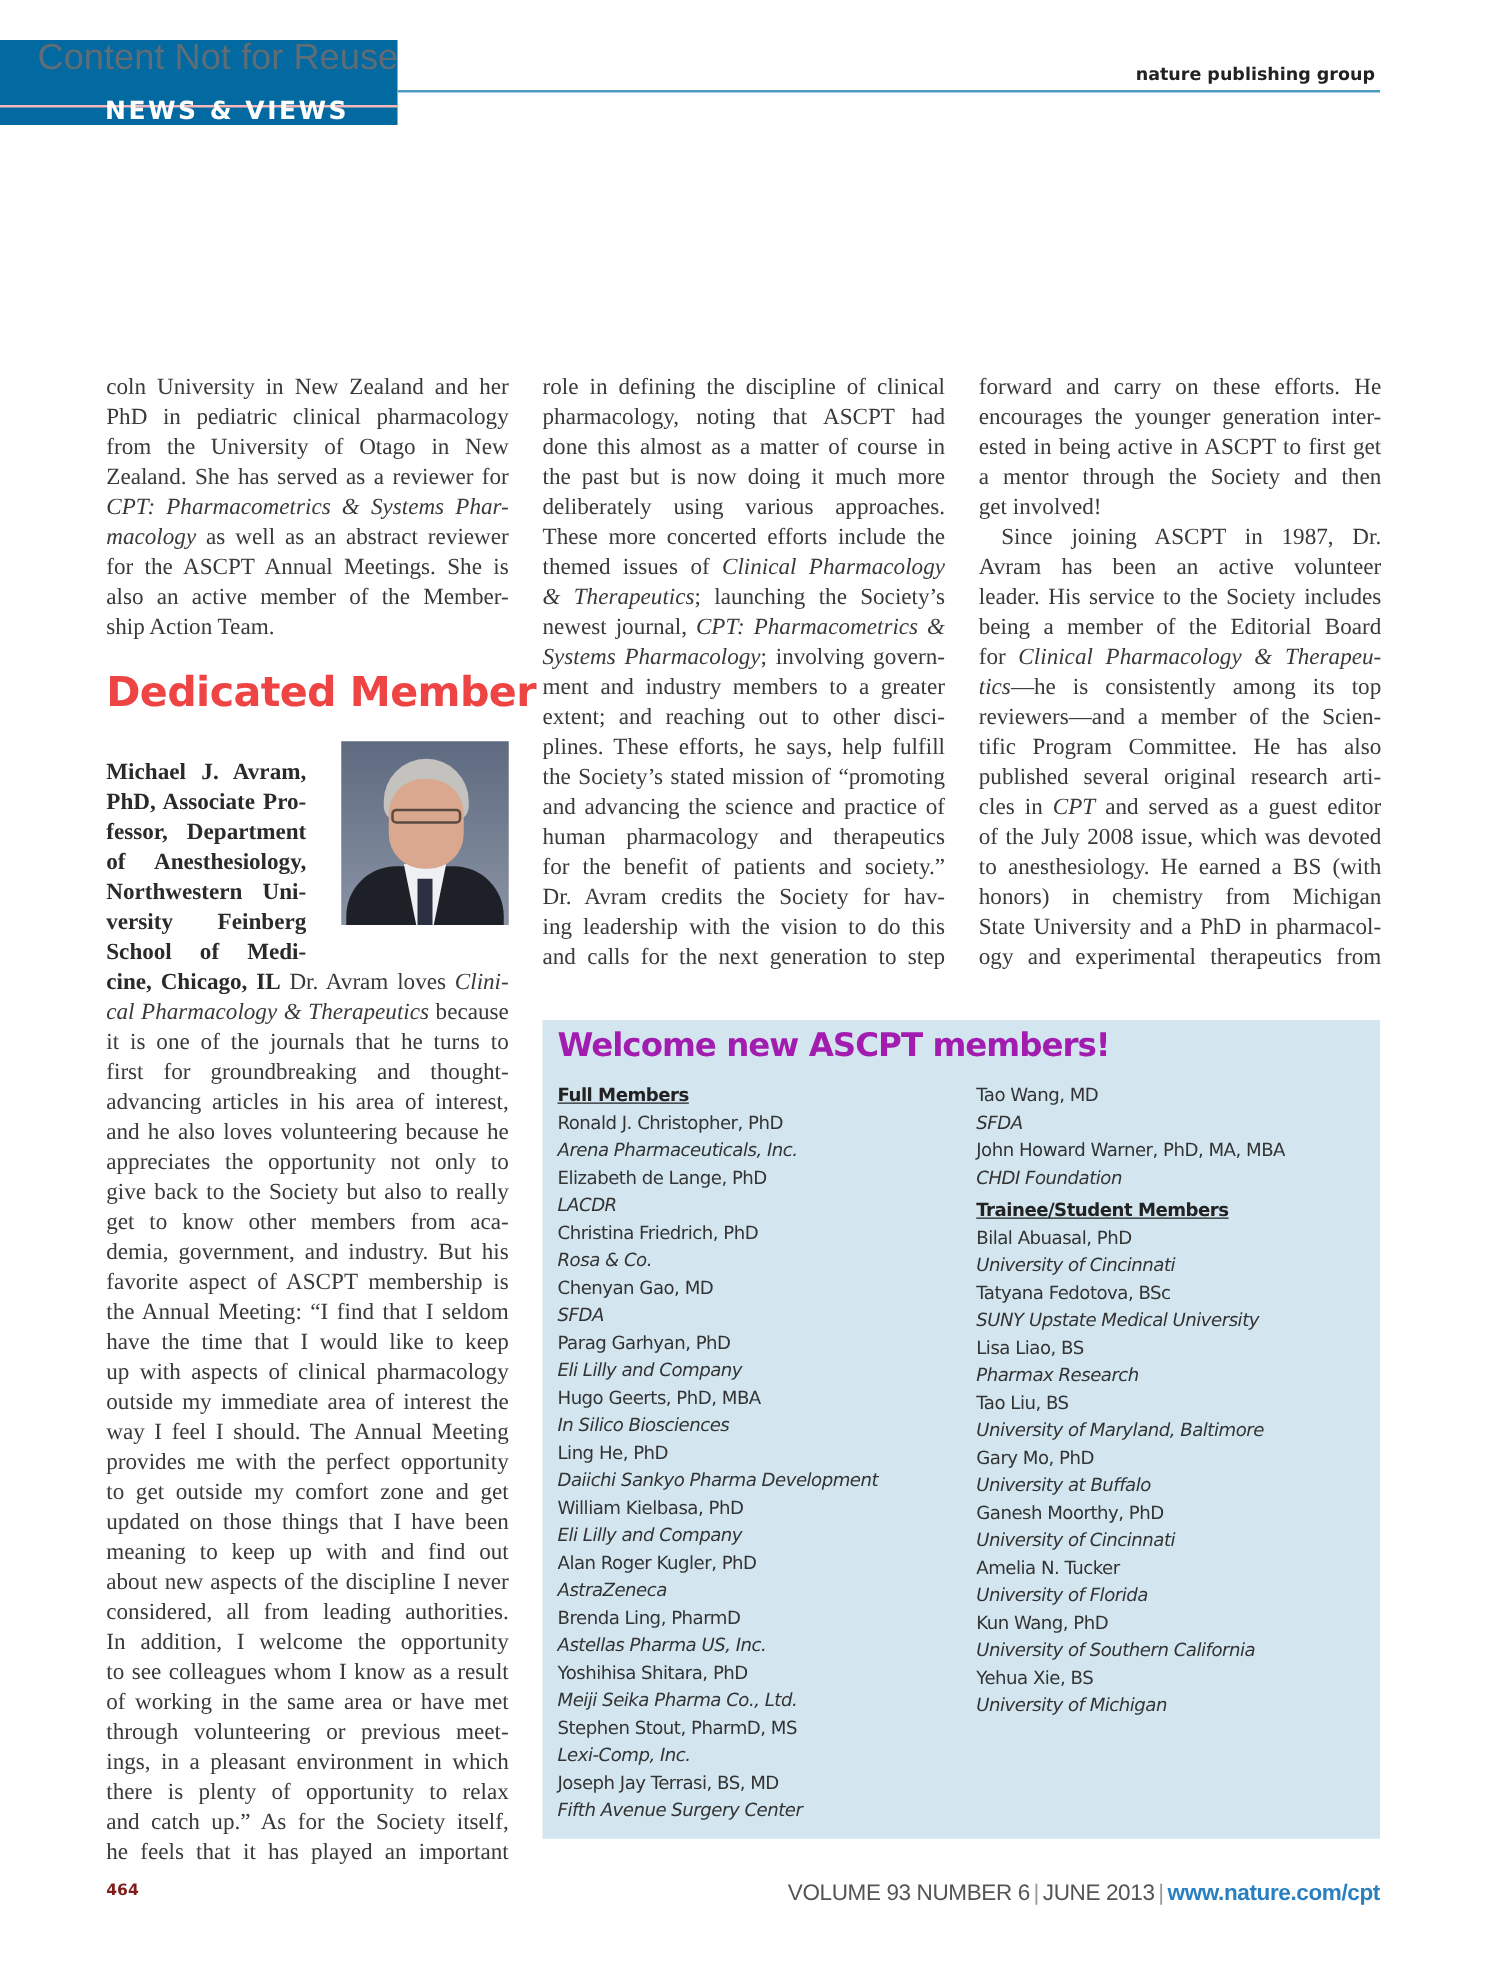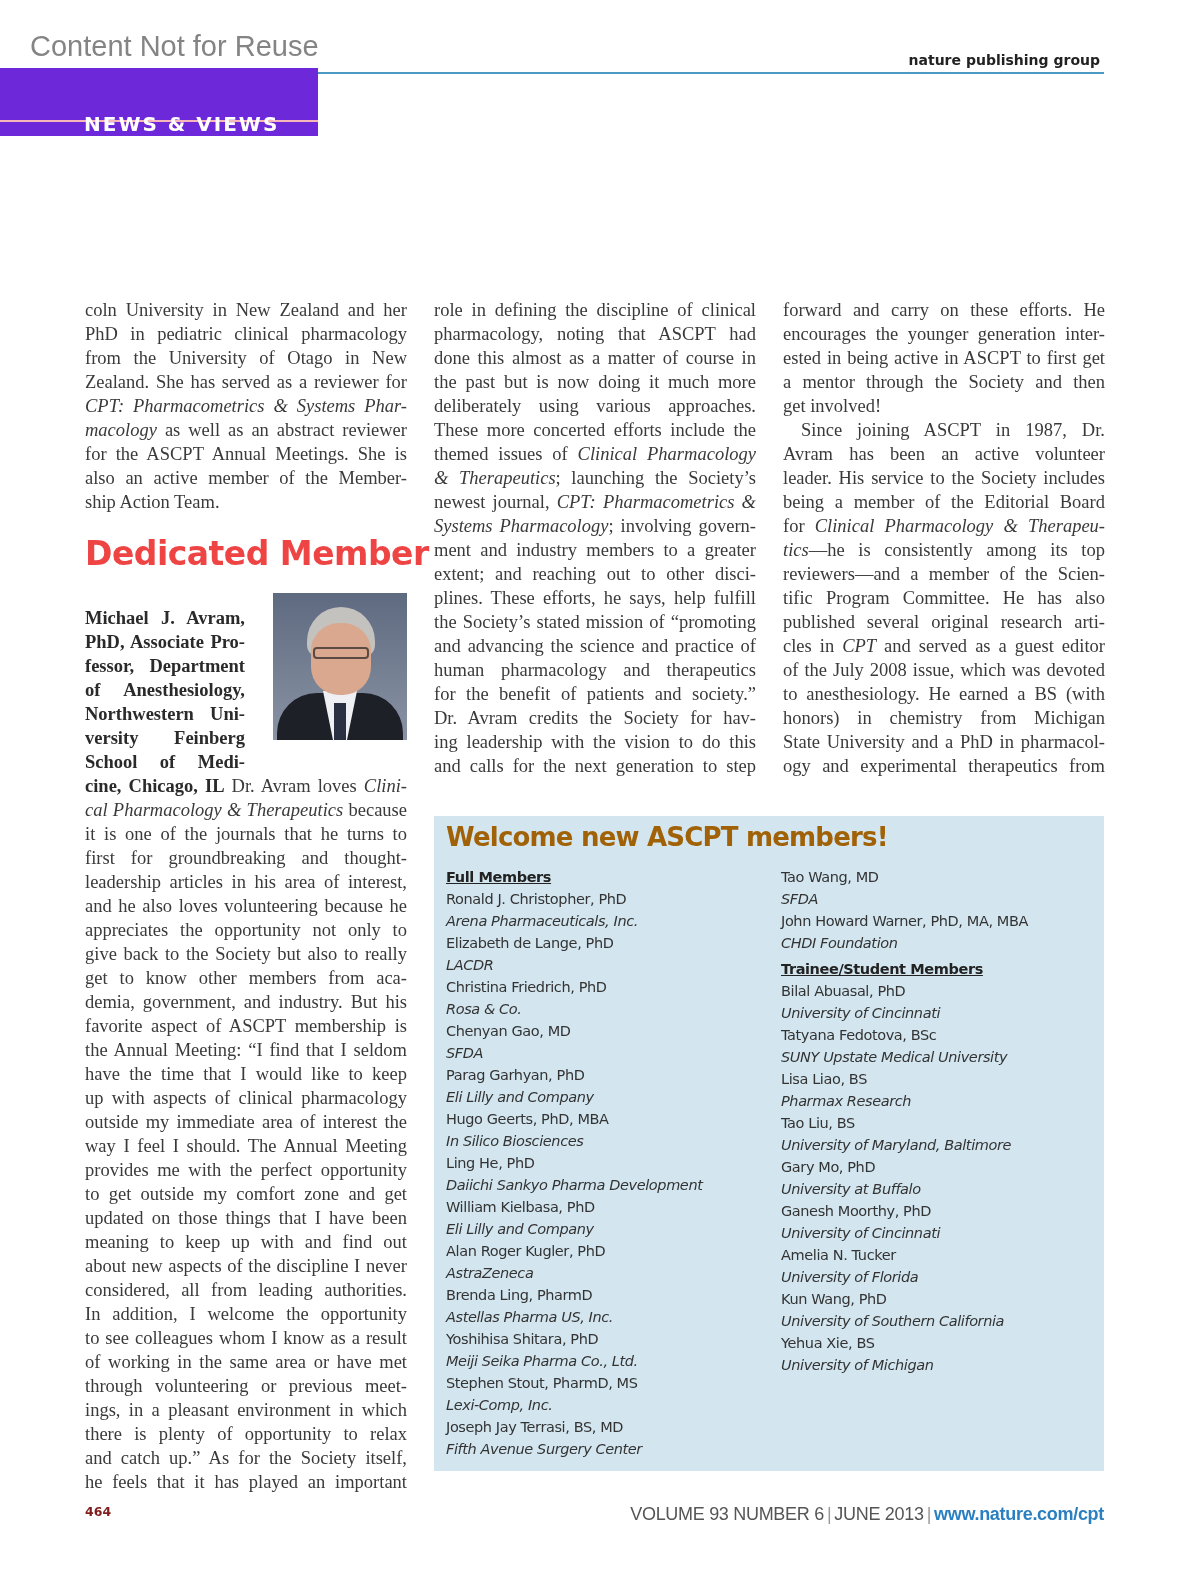--- a/index.html
+++ b/index.html
@@ -1,17 +1,17 @@
 <!DOCTYPE html>
 <html><head>
 <meta charset="utf-8">
 <style>
   html,body{margin:0;padding:0;background:#fff;}
   body{width:1200px;height:1582px;position:relative;overflow:hidden;font-family:"Liberation Serif","DejaVu Serif",serif;color:#3a3a3a;}
-  .banner{position:absolute;left:0;top:32px;width:318px;height:68px;background:#6d28d9;margin-top:36px;}
+  .banner{position:absolute;left:0;top:32px;width:318px;height:68px;background:#0369a1;}
   .banner-rule{position:absolute;left:0;top:52px;width:318px;height:2px;background:#f7b6b9;}
   .banner-text{position:absolute;left:84px;top:44px;font-family:"DejaVu Sans",sans-serif;font-weight:bold;color:#fff;font-size:20px;letter-spacing:2px;}
   .watermark{position:absolute;left:30px;top:30px;font-family:"Liberation Sans",sans-serif;font-size:29px;color:rgba(110,110,110,0.85);}
   .top-rule{position:absolute;left:318px;top:72px;width:786px;height:2px;background:#4a9ac4;}
   .publisher{position:absolute;right:100px;top:52px;font-family:"DejaVu Sans",sans-serif;font-weight:bold;font-size:14px;color:#222;}
   .col{position:absolute;width:322px;font-size:18.5px;line-height:24px;}
   .col .ln{display:block;white-space:nowrap;text-align:justify;text-align-last:justify;height:24px;}
   .col .ln.last{text-align-last:left;}
   .col .ln.indent{padding-left:18px;}
   .col i{font-style:italic;}
@@ -23,21 +23,21 @@
   .heading{position:absolute;left:85px;top:534px;font-family:"DejaVu Sans",sans-serif;font-weight:bold;font-size:33px;color:#ef4444;letter-spacing:-0.5px;}
   .bold{font-weight:bold;color:#2a2a2a;}
   .photo{position:absolute;left:273px;top:593px;width:134px;height:147px;background:linear-gradient(180deg,#5e6a80,#8a93a4);overflow:hidden;}
   .photo .hair{position:absolute;left:34px;top:14px;width:68px;height:50px;border-radius:34px 34px 12px 12px;background:#c4c2be;}
   .photo .face{position:absolute;left:38px;top:30px;width:60px;height:72px;border-radius:28px;background:#d9a88e;}
   .photo .glasses{position:absolute;left:40px;top:54px;width:56px;height:12px;border:2px solid #5a4a42;border-radius:4px;box-sizing:border-box;}
   .photo .suit{position:absolute;left:4px;top:100px;width:126px;height:60px;border-radius:40px 40px 0 0;background:#1e2028;}
   .photo .shirt{position:absolute;left:50px;top:98px;width:34px;height:50px;background:#eef0f4;clip-path:polygon(0 0,100% 0,70% 100%,30% 100%);}
   .photo .tie{position:absolute;left:61px;top:110px;width:12px;height:40px;background:#2a3042;}
   .box{position:absolute;left:434px;top:816px;width:670px;height:655px;background:#d3e6f0;}
-  .box-title{position:absolute;left:12px;top:6px;font-family:"DejaVu Sans",sans-serif;font-weight:bold;font-size:26px;color:#a16207;letter-spacing:-0.8px;}
+  .box-title{position:absolute;left:12px;top:6px;font-family:"DejaVu Sans",sans-serif;font-weight:bold;font-size:26px;color:#a21caf;letter-spacing:-0.8px;}
   .mcol{position:absolute;top:50px;font-family:"DejaVu Sans",sans-serif;font-size:14.5px;color:#333;letter-spacing:-0.4px;}
   .mcol.left{left:12px;}
   .mcol.right{left:347px;}
   .mcol .row{height:22px;line-height:22px;white-space:nowrap;}
   .mcol .sect{font-weight:bold;color:#222;text-decoration:underline;}
   .mcol .sect.gap{margin-top:4px;}
   .mcol .aff{font-style:italic;}
   .footer-page{position:absolute;left:85px;top:1504px;font-family:"DejaVu Sans",sans-serif;font-weight:bold;font-size:12.5px;color:#7f1d1d;}
   .footer-right{position:absolute;right:96px;top:1504px;font-family:Liberation Sans, sans-serif;font-size:18px;color:#555;letter-spacing:-0.3px;}
   .footer-right .sep{color:#999;margin:0 3px;}
@@ -82,21 +82,21 @@
     <span class="ln short"><b class="bold">PhD, Associate Pro-</b></span>
     <span class="ln short"><b class="bold">fessor, Department</b></span>
     <span class="ln short"><b class="bold">of Anesthesiology,</b></span>
     <span class="ln short"><b class="bold">Northwestern Uni-</b></span>
     <span class="ln short"><b class="bold">versity Feinberg</b></span>
     <span class="ln short"><b class="bold">School of Medi-</b></span>
     <span class="ln"><b class="bold">cine, Chicago, IL</b> Dr. Avram loves <i>Clini-</i></span>
     <span class="ln"><i>cal Pharmacology &amp; Therapeutics</i> because</span>
     <span class="ln">it is one of the journals that he turns to</span>
     <span class="ln">first for groundbreaking and thought-</span>
-    <span class="ln">leadership articles in his area of interest,</span>
+    <span class="ln">advancing articles in his area of interest,</span>
     <span class="ln">and he also loves volunteering because he</span>
     <span class="ln">appreciates the opportunity not only to</span>
     <span class="ln">give back to the Society but also to really</span>
     <span class="ln">get to know other members from aca-</span>
     <span class="ln">demia, government, and industry. But his</span>
     <span class="ln">favorite aspect of ASCPT membership is</span>
     <span class="ln">the Annual Meeting: “I find that I seldom</span>
     <span class="ln">have the time that I would like to keep</span>
     <span class="ln">up with aspects of clinical pharmacology</span>
     <span class="ln">outside my immediate area of interest the</span>

